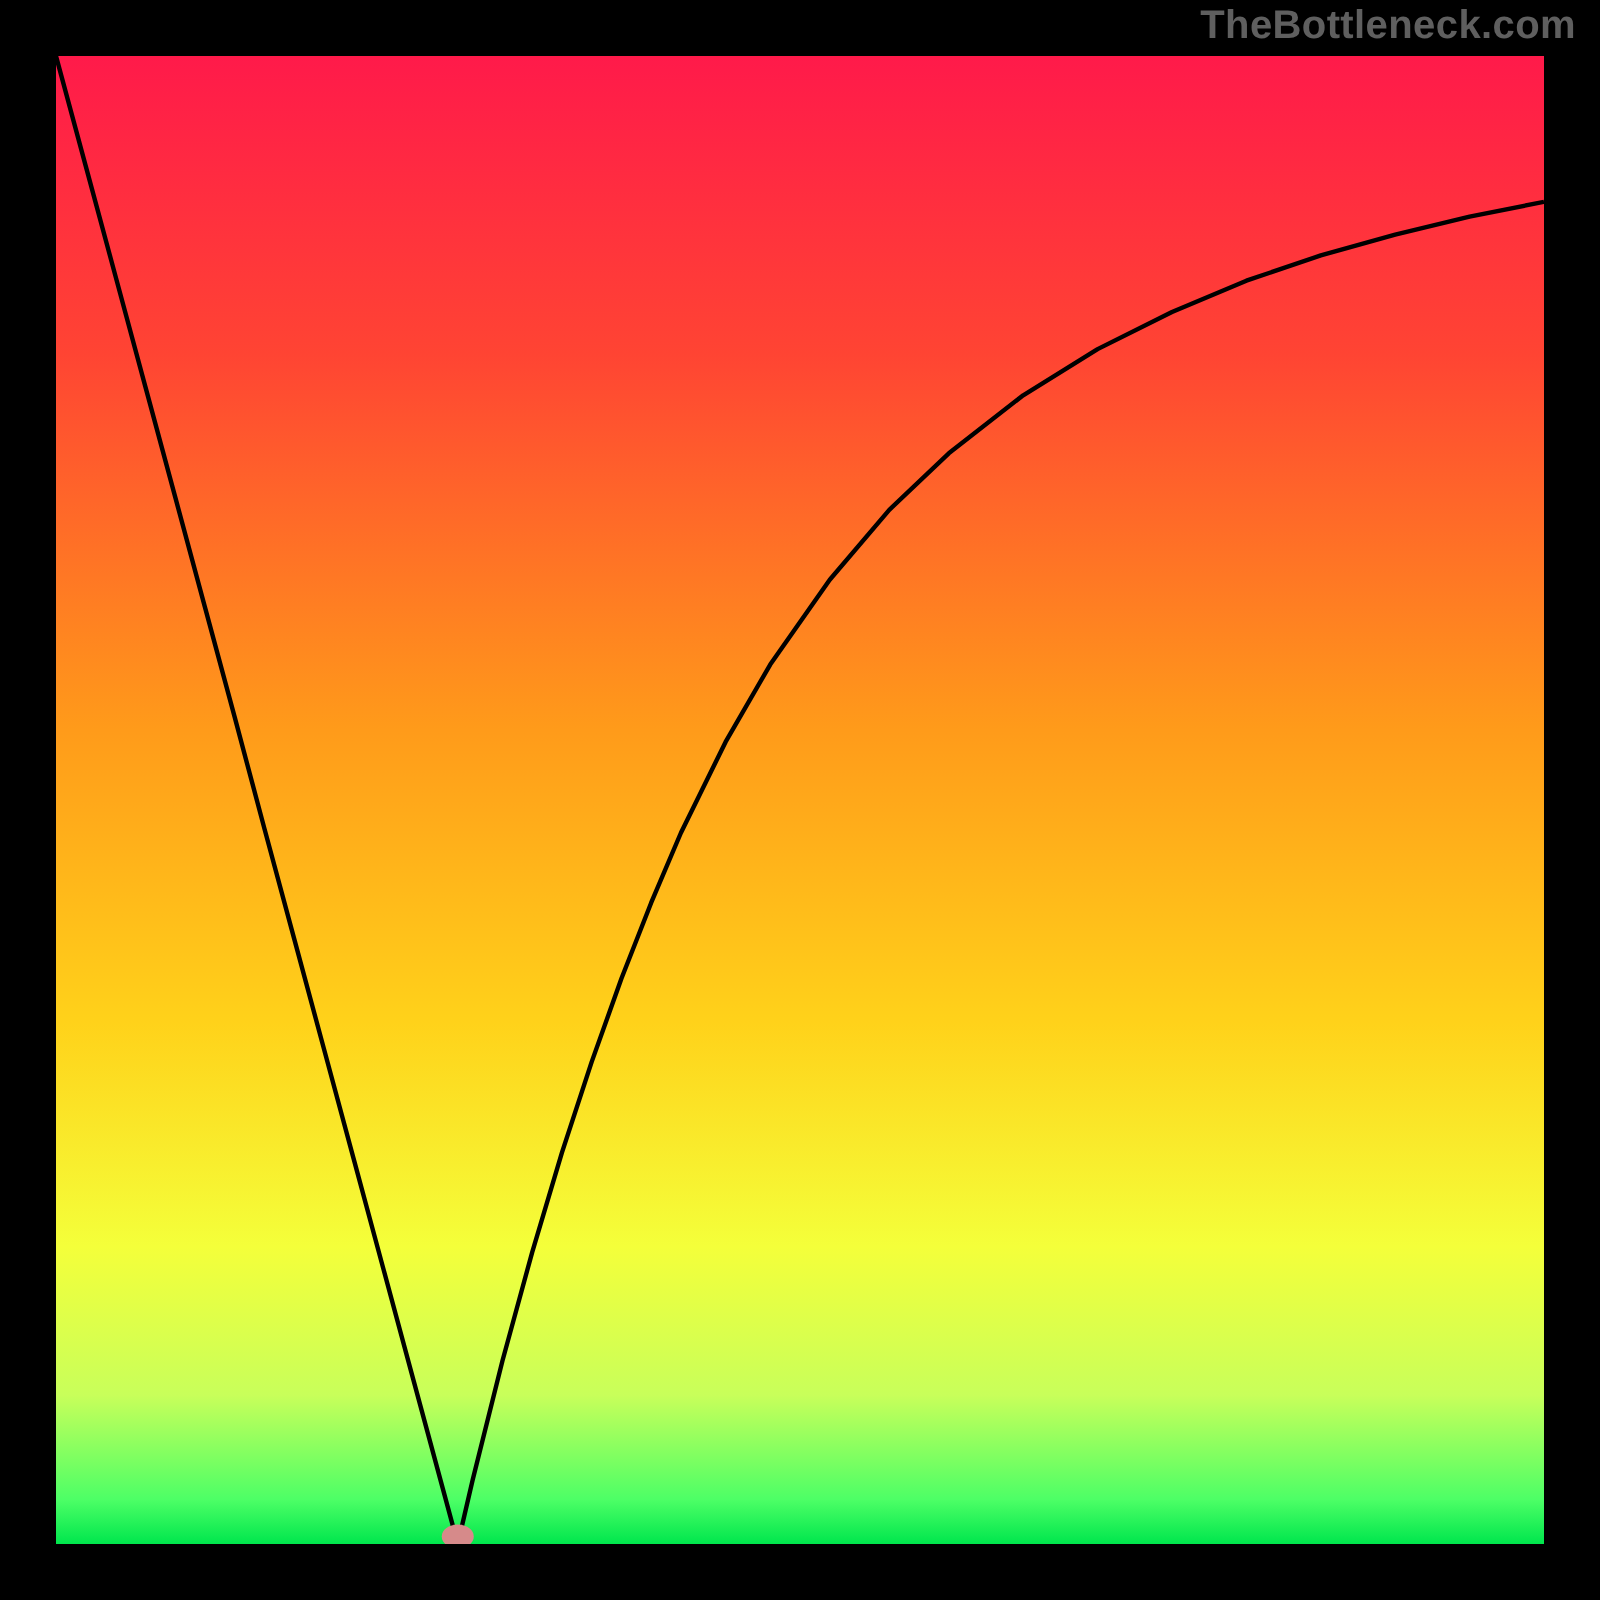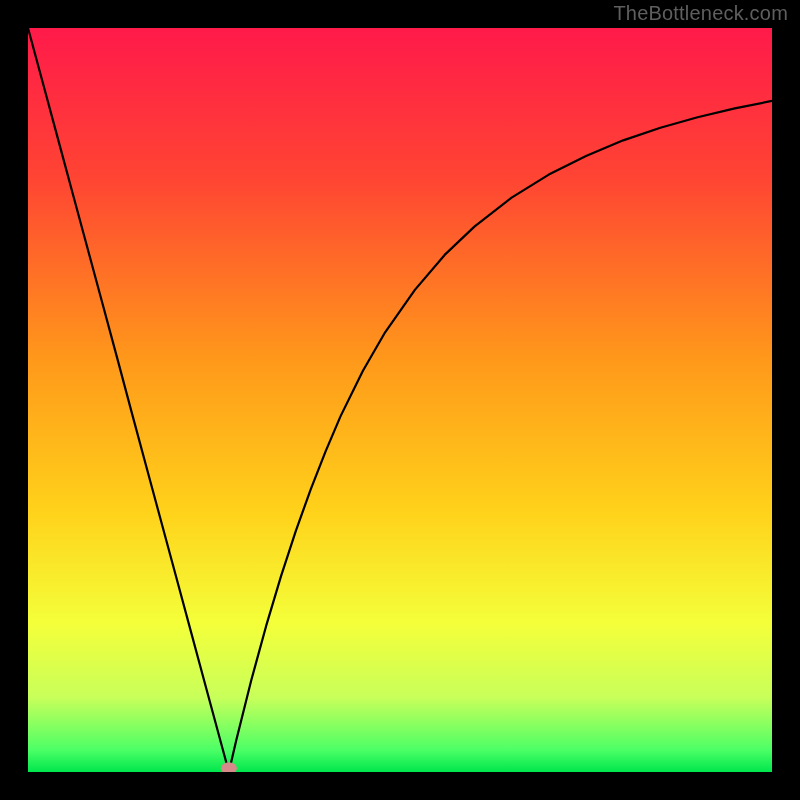--- a/index.html
+++ b/index.html
@@ -18,21 +18,21 @@
     width: 800px;
     height: 800px;
     background: #000;
   }
   .watermark {
     position: absolute;
     top: 2px;
     right: 12px;
     color: #5f5f5f;
     font-size: 20px;
-    font-weight: 400;
+    font-weight: 700;
     letter-spacing: 0.2px;
   }
   .plot-outer {
     position: absolute;
     left: 28px;
     top: 28px;
     width: 744px;
     height: 744px;
     background: #000;
   }

